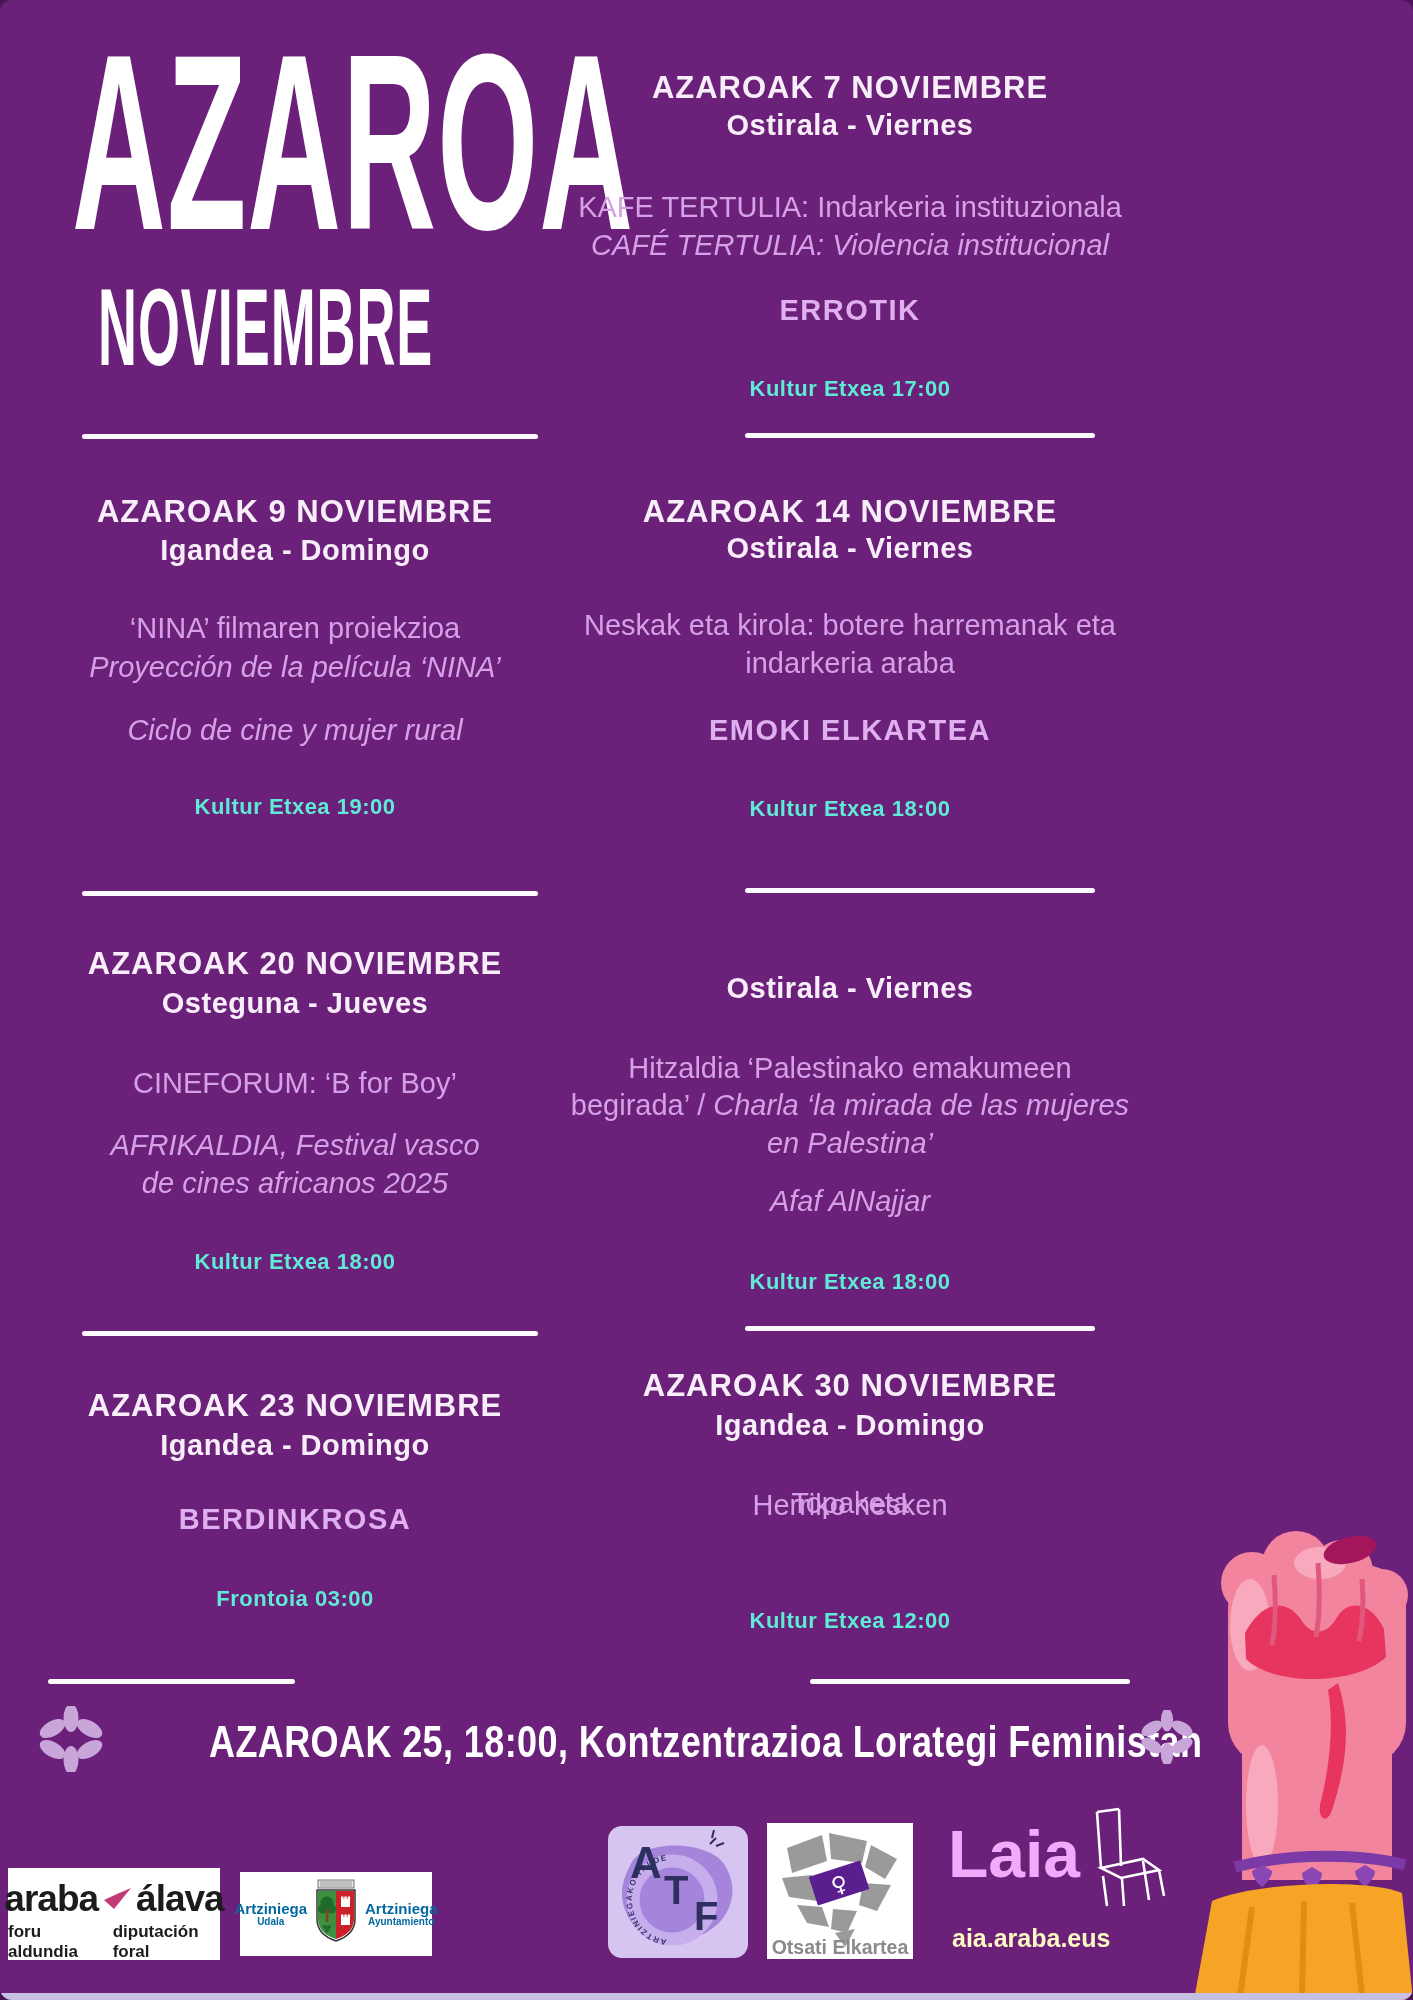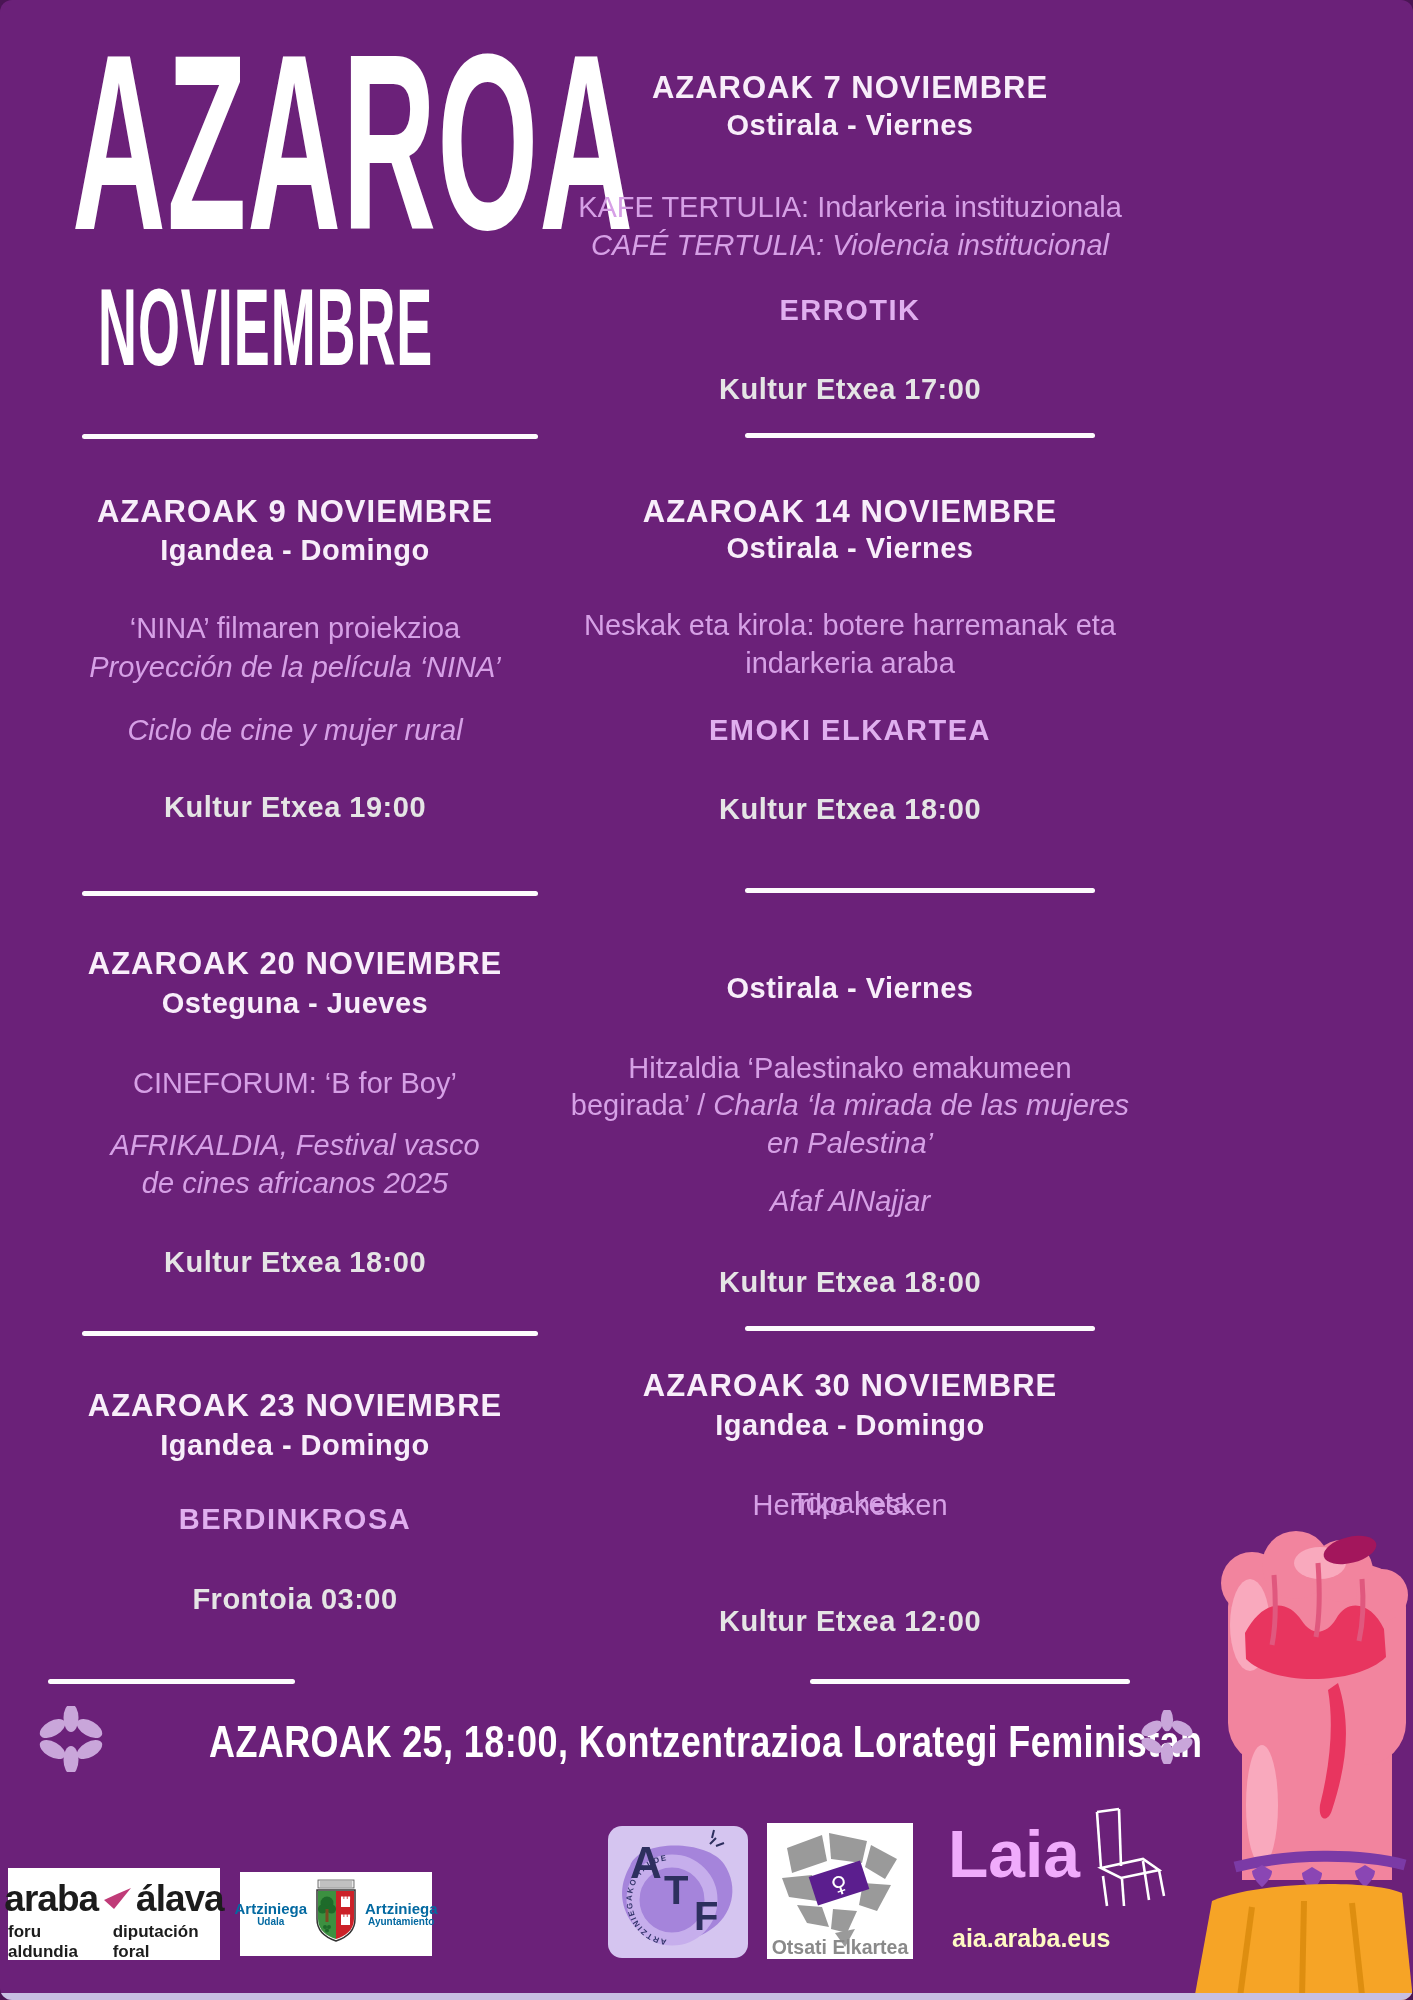--- a/index.html
+++ b/index.html
@@ -16,21 +16,21 @@
     letter-spacing:2px;transform:scaleX(0.49);transform-origin:left top;}
   .col{position:absolute;top:0;height:1750px;}
   .col-left{left:40px;width:510px;}
   .col-right{left:510px;width:680px;}
   .ln{position:absolute;left:0;right:0;text-align:center;line-height:36px;white-space:nowrap;}
   .date{font-size:31px;font-weight:700;color:#F8EEFA;letter-spacing:1px;}
   .day{font-size:29px;font-weight:700;color:#F8EEFA;letter-spacing:0.5px;}
   .ev{font-size:29px;font-weight:400;color:#D6A0E6;}
   .it{font-style:italic;}
   .org{font-size:29px;font-weight:700;color:#E0AFEF;letter-spacing:1.5px;}
-  .venue{font-size:29px;font-weight:700;color:#e5e5e5;letter-spacing:0.5px;}
+  .venue{font-size:22px;font-weight:700;color:#5eead4;letter-spacing:0.5px;}
   .hr{position:absolute;height:5px;background:#FDFBFD;border-radius:3px;}
   .banner-text{position:absolute;left:105px;width:1040px;top:1716px;text-align:center;
     font-size:45px;font-weight:700;color:#FFFFFF;white-space:nowrap;
     transform:scaleX(0.8);transform-origin:center;letter-spacing:0.5px;}
   .flower{position:absolute;}
   .logo-box{position:absolute;background:#FFFFFF;}
   .araba-box{left:8px;top:1868px;width:212px;height:92px;}
   .araba-line1{display:flex;align-items:center;justify-content:center;gap:4px;
     margin-top:10px;font-size:37px;font-weight:700;color:#1c1c1c;letter-spacing:-1px;}
   .araba-line2{display:flex;justify-content:center;gap:14px;margin-top:2px;

